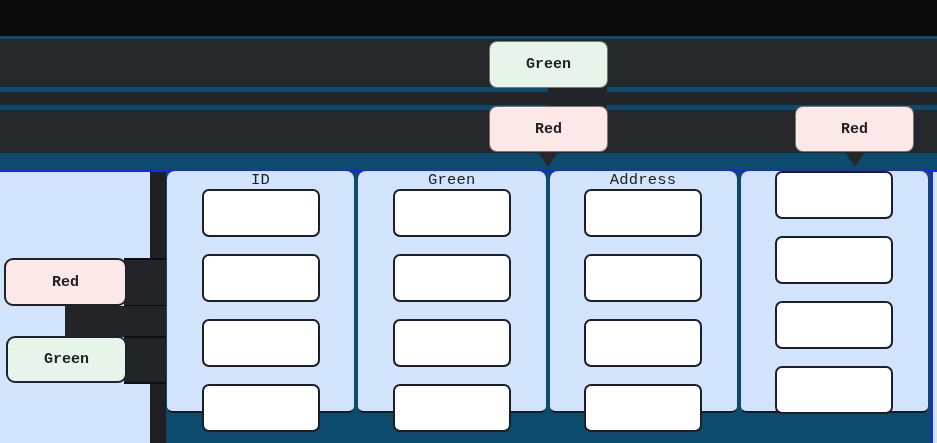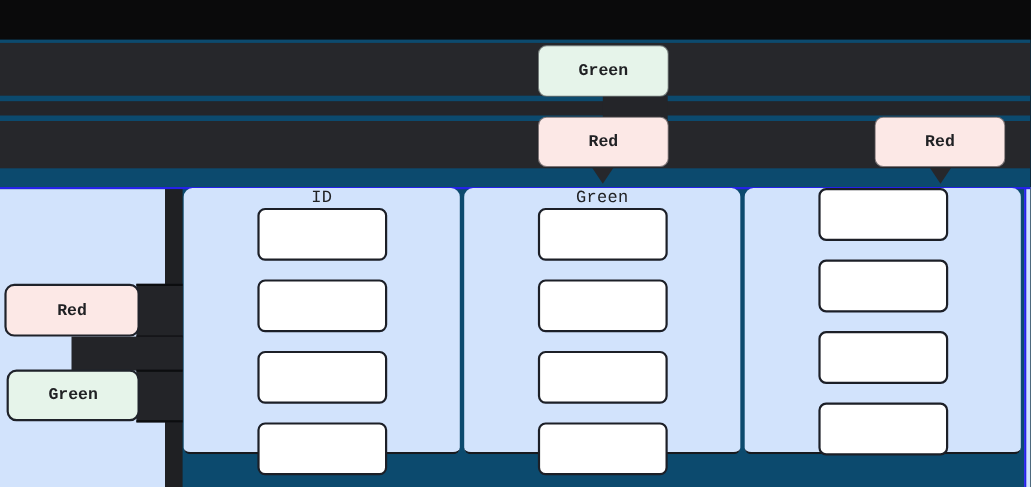--- a/index.html
+++ b/index.html
@@ -122,20 +122,27 @@
       <div class="cell"></div>
     </div>
     <div class="column">
       <div class="col-header">Green</div>
       <div class="cell"></div>
       <div class="cell"></div>
       <div class="cell"></div>
       <div class="cell"></div>
     </div>
     <div class="column">
+      <div class="col-header">Address</div>
+      <div class="cell"></div>
+      <div class="cell"></div>
+      <div class="cell"></div>
+      <div class="cell"></div>
+    </div>
+    <div class="column">
       <div class="cell"></div>
       <div class="cell"></div>
       <div class="cell"></div>
       <div class="cell"></div>
     </div>
   </div>
 
   <div class="right-sliver"></div>
 
 </div>

